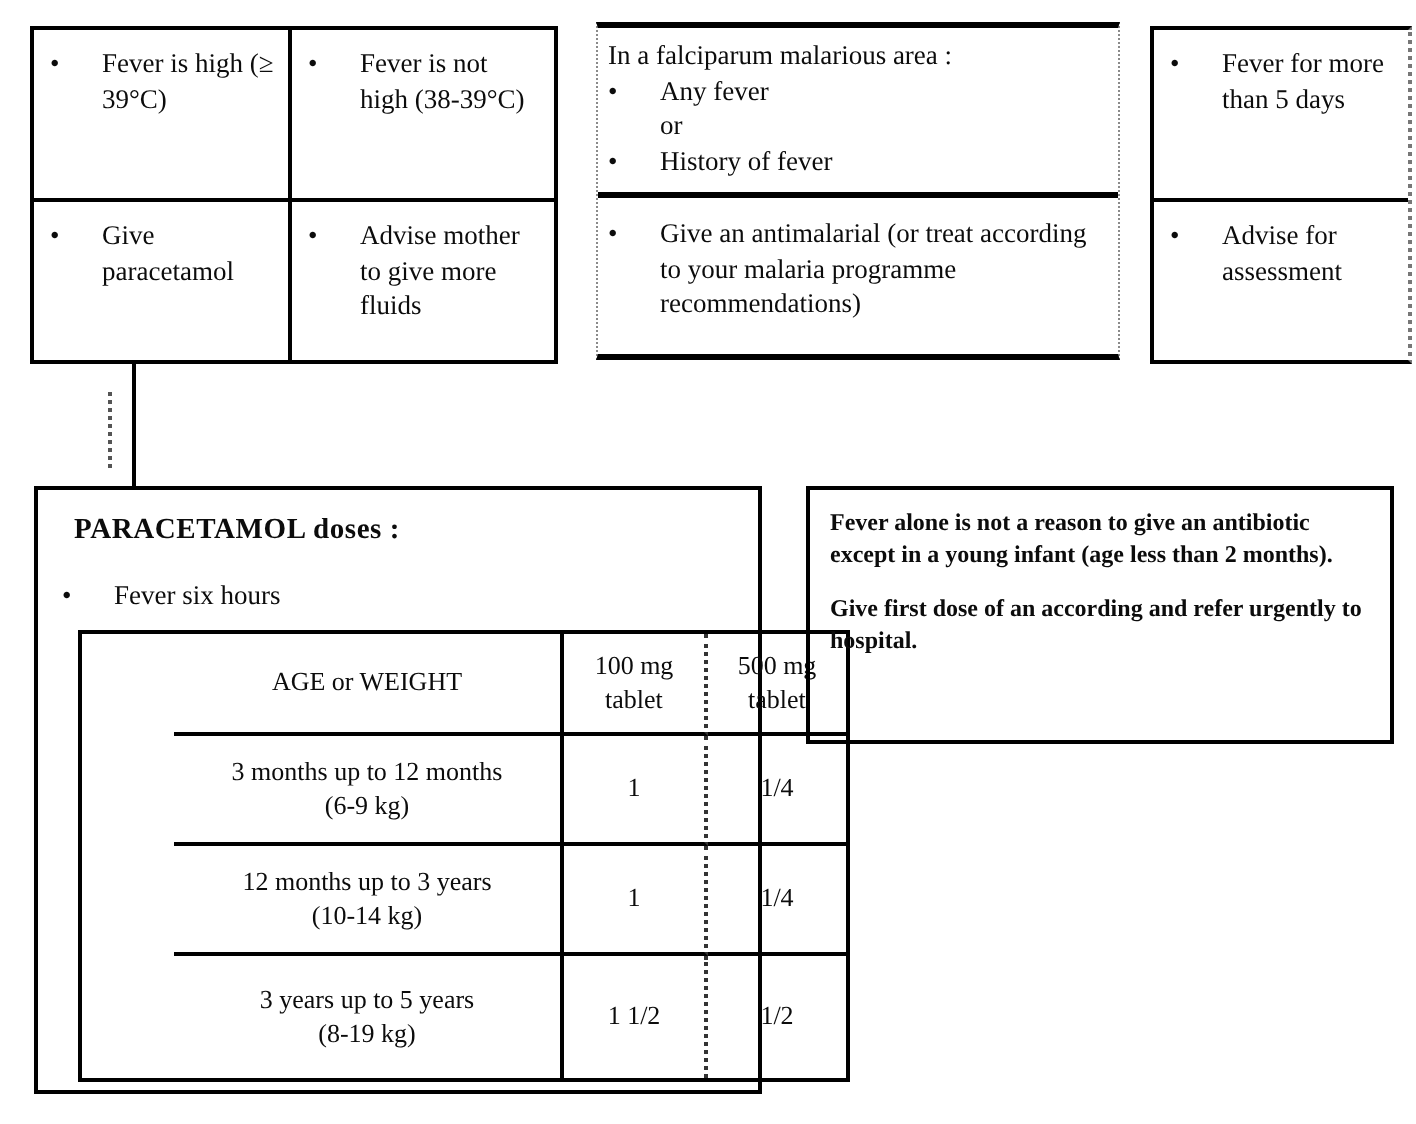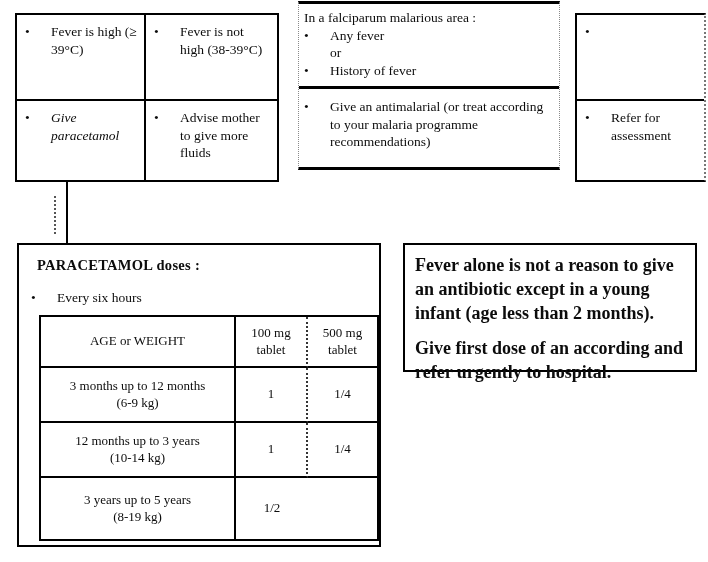--- a/index.html
+++ b/index.html
@@ -22,21 +22,21 @@
     display: grid;
     grid-template-columns: 129px 1fr;
     grid-template-rows: 86px 1fr;
   }
   .left-box .cell { padding: 8px 6px 0 8px; }
   .left-box .cell.c1 { border-right: 2px solid #000; border-bottom: 2px solid #000; }
   .left-box .cell.c2 { border-bottom: 2px solid #000; }
   .left-box .cell.c3 { border-right: 2px solid #000; }
 
   .malaria-panel {
-    left: 298px; top: 1px; width: 262px; height: 169px;
+    left: 298px; top: 11px; width: 262px; height: 169px;
     border-top: 3px solid #000;
     border-bottom: 3px solid #000;
     border-left: 1px dotted #8a8a8a;
     border-right: 1px dotted #8a8a8a;
   }
   .malaria-signs {
     box-sizing: border-box;
     height: 85px;
     border-bottom: 3px solid #000;
     padding: 5px 8px 0 5px;
@@ -51,21 +51,21 @@
     grid-template-rows: 86px 1fr;
   }
   .persistent-panel .cell { padding: 8px 4px 0 8px; }
   .persistent-panel .cell.c1 { border-bottom: 2px solid #000; }
 
   
   .bi { display: flex; }
   .bi .blt { flex: 0 0 14px; width: 14px; }
   .bi .txt { flex: 1; margin-left: 12px; }
   .bi.no-blt .blt { visibility: hidden; }
-  .narrow-txt { max-width: 84px; font-style: italic; }
+  .narrow-txt { max-width: 84px; }
 
   
   .connector-solid  { left: 66px; top: 182px; width: 2px; height: 61px; background: #000; }
   .connector-dotted { left: 54px; top: 196px; width: 0;  height: 38px; border-left: 2px dotted #555; }
 
   
   .paracetamol-box {
     left: 17px; top: 243px; width: 364px; height: 304px;
     border: 2px solid #000;
   }
@@ -74,39 +74,40 @@
     font-weight: bold; font-size: 14.5px; letter-spacing: 0.3px;
   }
   .pc-freq { position: absolute; left: 12px; top: 44px; width: 200px; }
   .dose-table {
     position: absolute; left: 20px; top: 70px; width: 336px; height: 222px;
     border: 2px solid #000;
     display: grid;
     grid-template-columns: 195px 72px 1fr;
     grid-template-rows: 51px 55px 55px 1fr;
     font-size: 13px;
+    padding-left: 46px;
   }
   .dt-cell {
     display: flex; flex-direction: column;
     align-items: center; justify-content: center;
     text-align: center; line-height: 1.25;
     border-right: 2px solid #000; border-bottom: 2px solid #000;
     padding: 0 4px;
   }
   .dt-cell.dot-r { border-right: 2px dotted #333; }
   .dt-cell.no-r  { border-right: none; }
   .dt-cell.no-b  { border-bottom: none; }
 
   
   .note-box {
     left: 403px; top: 243px; width: 294px; height: 129px;
     border: 2px solid #000;
     padding: 9px 10px 0 10px;
     font-weight: bold;
-    font-size: 18px;
+    font-size: 12px;
     line-height: 1.33;
   }
   .note-box p { margin: 0 0 11px 0; }
 </style>
 </head>
 <body>
 
 <div class="abs left-box">
   <div class="cell c1">
     <div class="bi">
@@ -155,38 +156,39 @@
       <span class="blt">•</span>
       <span class="txt">Give an antimalarial (or treat according to your malaria programme recommendations)</span>
     </div>
   </div>
 </div>
 
 <div class="abs persistent-panel">
   <div class="cell c1">
     <div class="bi">
       <span class="blt">•</span>
+      <span class="txt">Fever for more than 5 days</span>
     </div>
   </div>
   <div class="cell c2">
     <div class="bi">
       <span class="blt">•</span>
-      <span class="txt">Refer for assessment</span>
+      <span class="txt">Advise for assessment</span>
     </div>
   </div>
 </div>
 
 <div class="abs connector-solid"></div>
 <div class="abs connector-dotted"></div>
 
 <div class="abs paracetamol-box">
   <div class="pc-title">PARACETAMOL doses :</div>
   <div class="pc-freq bi">
     <span class="blt">•</span>
-    <span class="txt">Every six hours</span>
+    <span class="txt">Fever six hours</span>
   </div>
 
   <div class="dose-table">
 
     <div class="dt-cell">AGE or WEIGHT</div>
     <div class="dt-cell dot-r">100 mg tablet</div>
     <div class="dt-cell no-r">500 mg tablet</div>
 
     <div class="dt-cell">
       <span>3 months up to 12 months</span>
@@ -199,20 +201,21 @@
       <span>12 months up to 3 years</span>
       <span>(10-14 kg)</span>
     </div>
     <div class="dt-cell dot-r">1</div>
     <div class="dt-cell no-r">1/4</div>
 
     <div class="dt-cell no-b">
       <span>3 years up to 5 years</span>
       <span>(8-19 kg)</span>
     </div>
+    <div class="dt-cell dot-r no-b">1 1/2</div>
     <div class="dt-cell no-r no-b">1/2</div>
   </div>
 </div>
 
 <div class="abs note-box">
   <p>Fever alone is not a reason to give an antibiotic except in a young infant (age less than 2 months).</p>
   <p>Give first dose of an according and refer urgently to hospital.</p>
 </div>
 
 </body></html>

